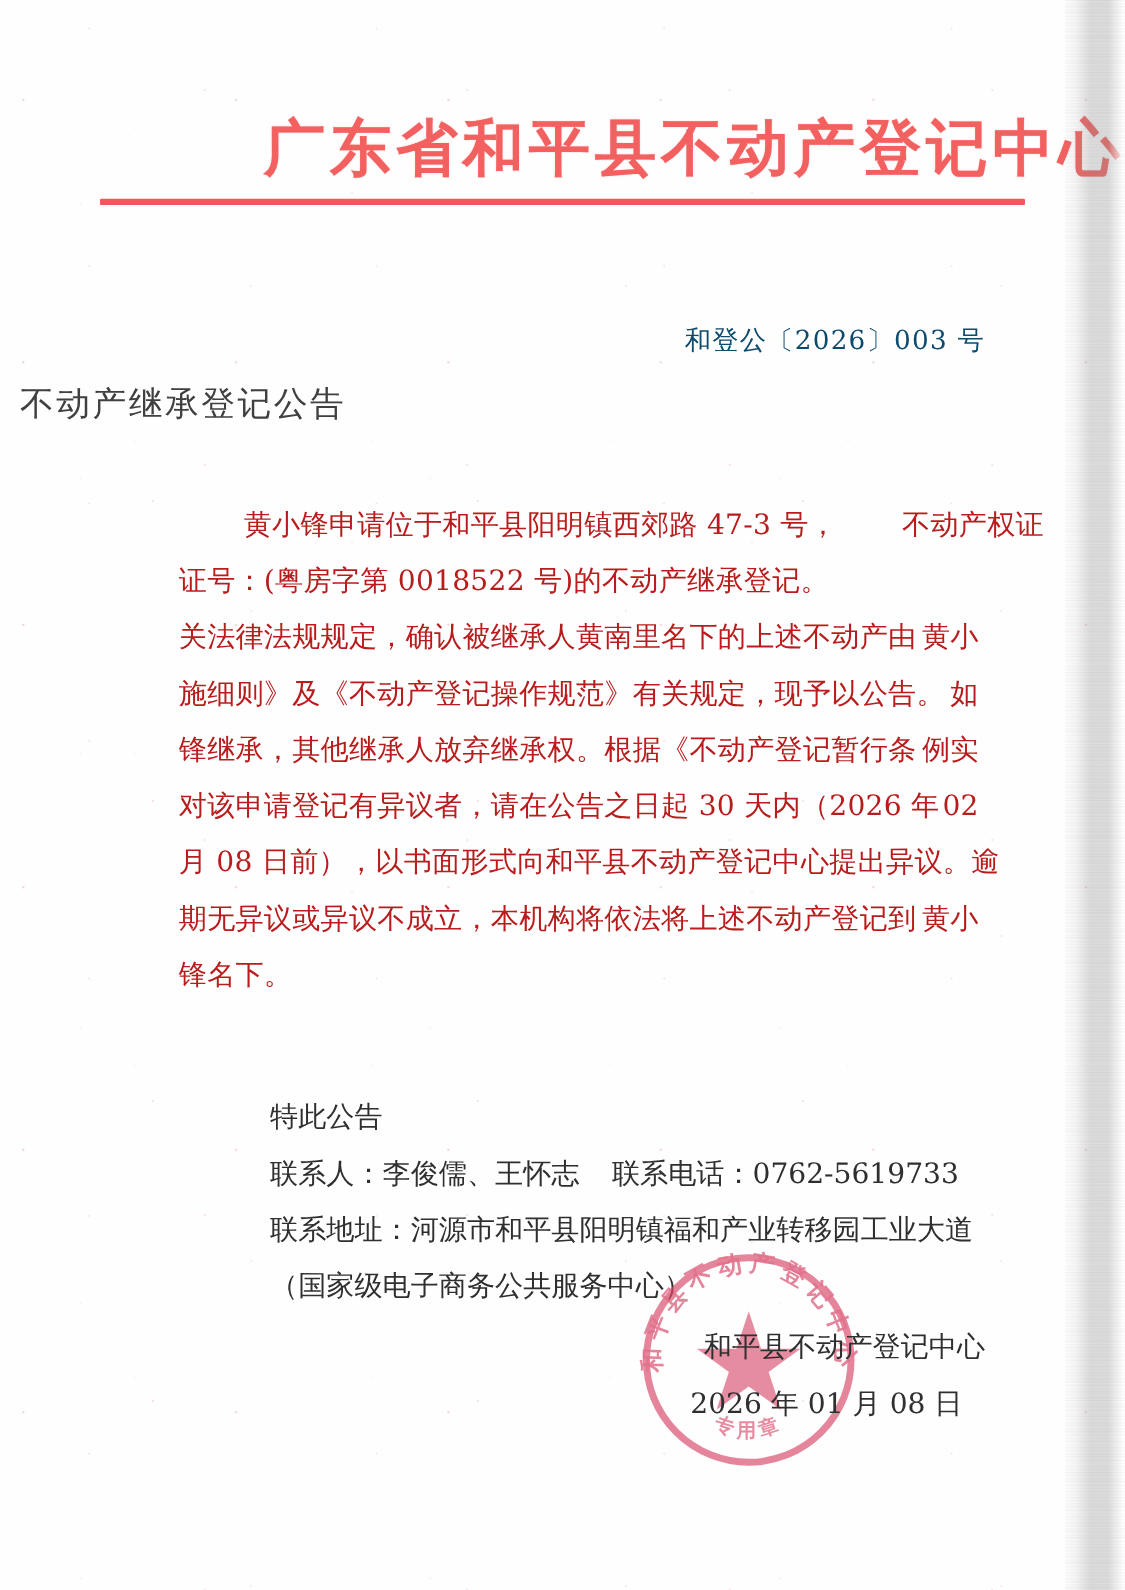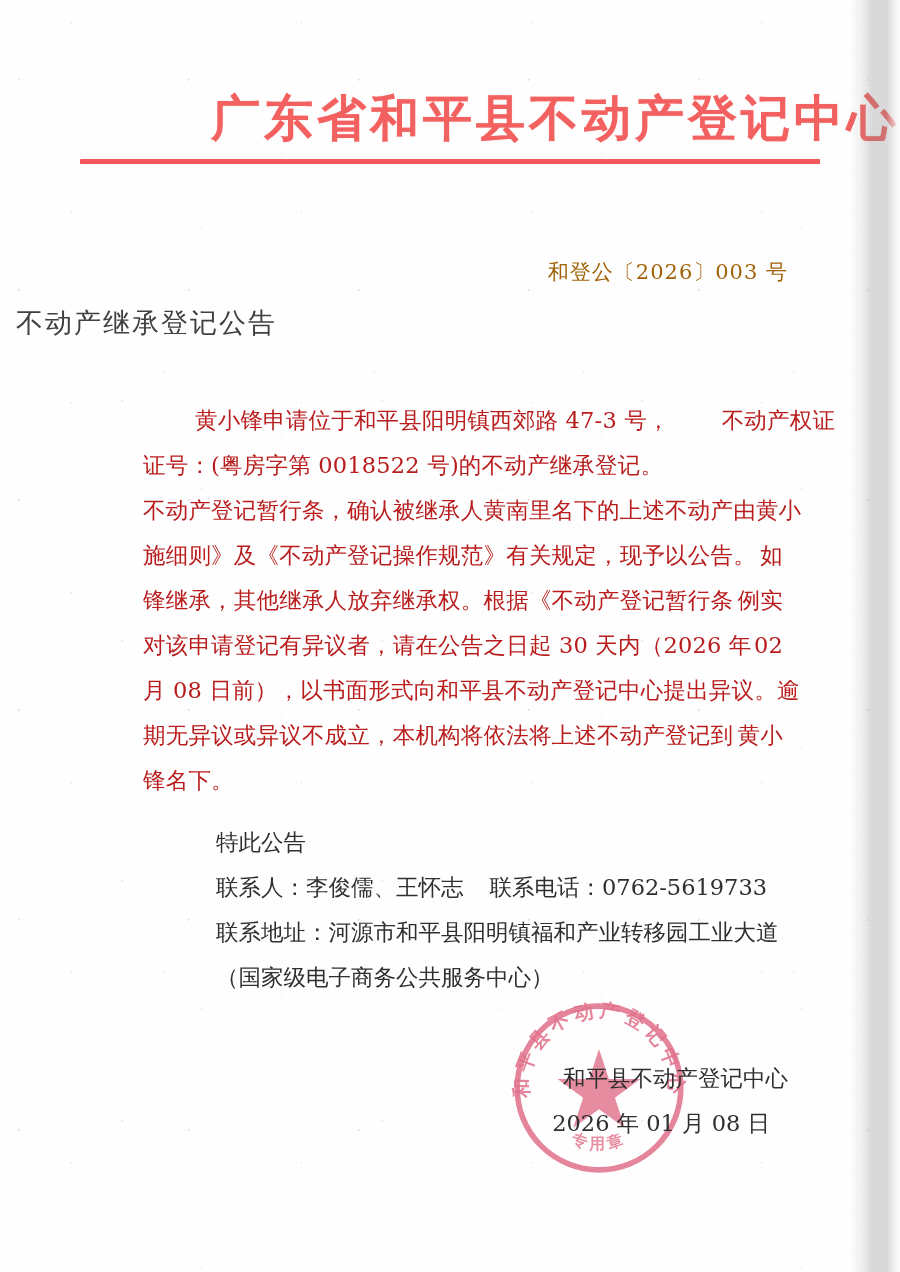--- a/index.html
+++ b/index.html
@@ -94,21 +94,21 @@
     border-radius: 1px;
   }
 
   
   .doc-number {
     position: absolute;
     top: 258px;
     right: 112px;
     font-size: 21px;
     letter-spacing: 1px;
-    color: #a16207;
+    color: #0c4a6e;
     white-space: nowrap;
   }
 
   
   .doc-title {
     position: absolute;
     top: 305px;
     left: 16px;
     width: 900px;
     text-align: left;
@@ -138,21 +138,21 @@
   .body-line.justified {
     display: flex;
     justify-content: space-between;
     white-space: nowrap;
   }
   .body-line.justified > span { white-space: pre; }
 
   
   .closing-block {
     position: absolute;
-    top: 820px;
+    top: 872px;
     left: 216px;
     width: 600px;
   }
   .closing-line {
     font-size: 22.5px;
     line-height: 45px;
     color: #2f2f2f;
     white-space: nowrap;
   }
   .closing-line.center-ish {
@@ -209,21 +209,21 @@
 
   <div class="body-block">
     <div class="body-line justified indent">
       <span>黄小锋申请位于和平县阳明镇西郊路 47-3 号，</span>
       <span>不动产权证</span>
     </div>
     <div class="body-line justified">
       <span>证号：(粤房字第 0018522 号)的不动产继承登记。</span>
     </div>
     <div class="body-line justified">
-      <span>不动产登记暂行条，确认被继承人黄南里名下的上述不动产由</span>
+      <span>关法律法规规定，确认被继承人黄南里名下的上述不动产由</span>
       <span>黄小</span>
     </div>
     <div class="body-line justified">
       <span>施细则》及《不动产登记操作规范》有关规定，现予以公告。</span>
       <span>如</span>
     </div>
     <div class="body-line justified">
       <span>锋继承，其他继承人放弃继承权。根据《不动产登记暂行条</span>
       <span>例实</span>
     </div>

